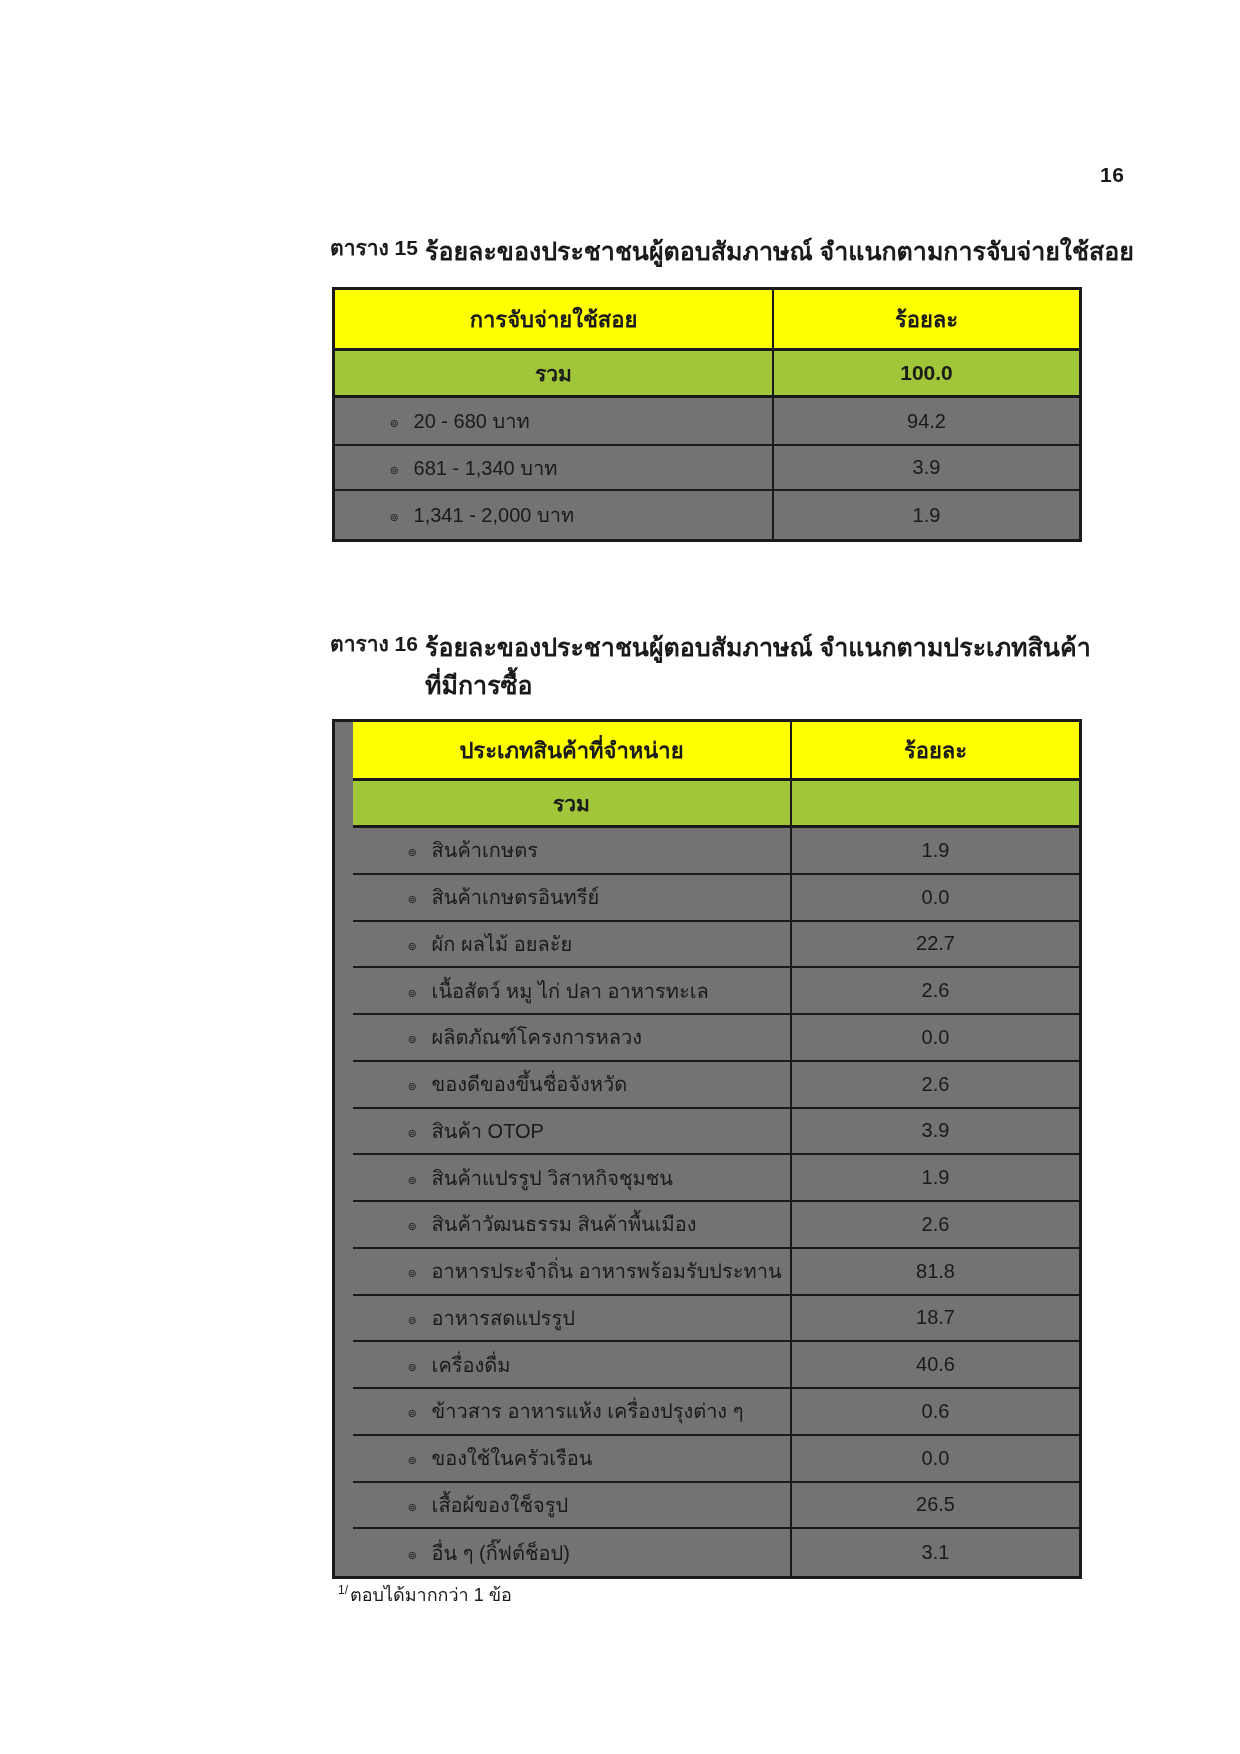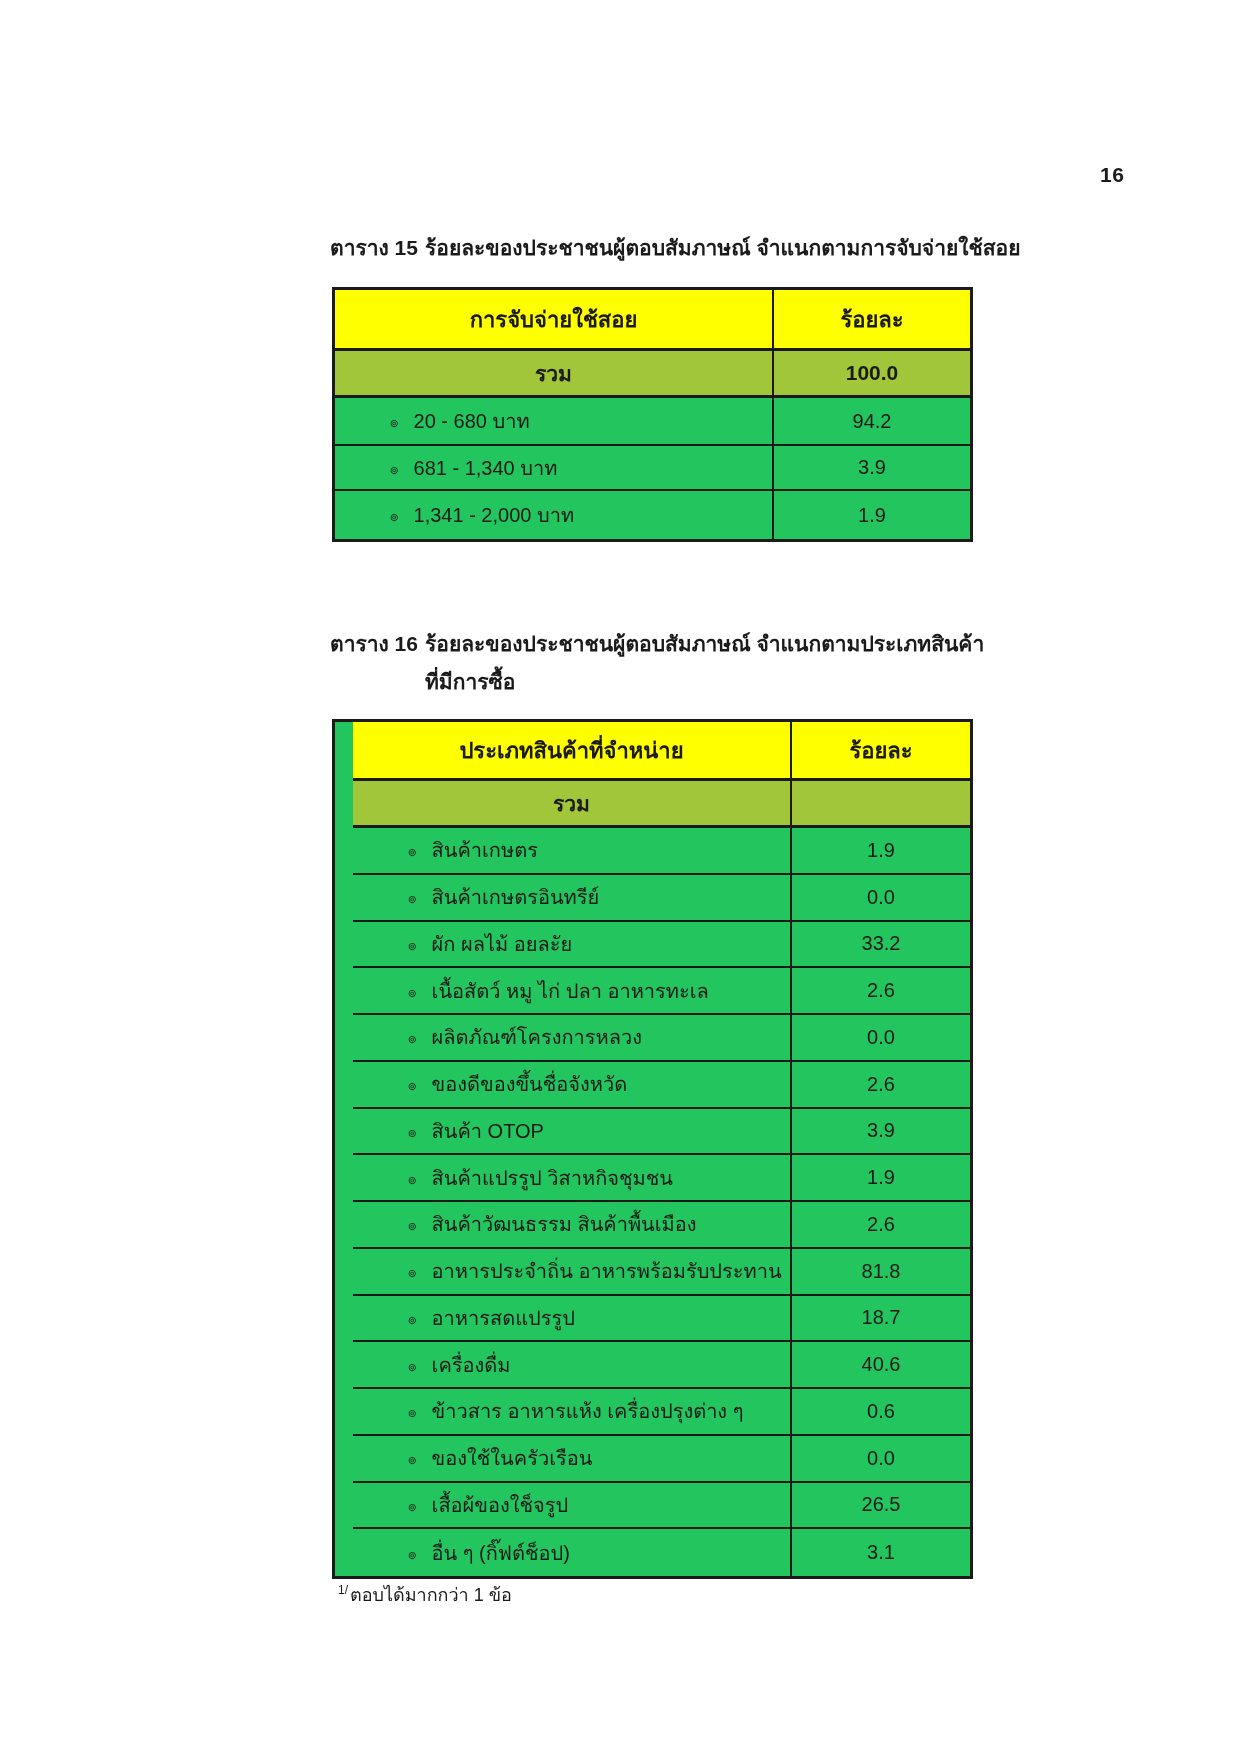--- a/index.html
+++ b/index.html
@@ -7,25 +7,25 @@
     position:relative; width:1240px; height:1754px; margin:0 auto;
     background:#ffffff; overflow:hidden;
     font-family:"Liberation Sans", sans-serif; color:#1a1a1a;
   }
   .pagenum {
     position:absolute; left:1100px; top:163px;
     font-size:21px; font-weight:600; letter-spacing:0.5px;
   }
   .doc-title { position:absolute; left:0; top:0; width:100%; height:40px; }
   .t-label { position:absolute; left:330px; font-size:21px; font-weight:700; white-space:nowrap; }
-  .t-text  { position:absolute; left:425px; font-size:21px; font-weight:700; white-space:nowrap; }
+  .t-text  { position:absolute; left:425px; font-size:25px; font-weight:700; white-space:nowrap; }
 
   .tbl {
-    position:absolute; left:332px; width:641px;
-    border:3px solid var(--border); box-sizing:border-box; background:#22c55e;
+    position:absolute; left:332px; width:750px;
+    border:3px solid var(--border); box-sizing:border-box; background:#737373;
   }
   .row { display:flex; box-sizing:border-box; border-bottom:2px solid var(--border); }
   .row:last-child { border-bottom:none; }
   .cell { box-sizing:border-box; display:flex; align-items:center; }
   .c1 { width:439px; border-right:2px solid var(--border); }
   .c2 { flex:1; justify-content:center; }
   .center { justify-content:center; }
 
   .hdr   { background:var(--header-bg); font-weight:700; font-size:22px; border-bottom-width:3px; }
   .total { background:var(--total-bg);  font-weight:700; font-size:21px; border-bottom-width:3px;text-align:right; }
@@ -124,21 +124,21 @@
           <span class="bullet">๏</span>
           <span>สินค้าเกษตรอินทรีย์</span>
         </div>
       <div class="cell c2">0.0</div>
     </div>
     <div class="row data">
       <div class="cell c1">
           <span class="bullet">๏</span>
           <span>ผัก ผลไม้ อยละัย</span>
         </div>
-      <div class="cell c2">33.2</div>
+      <div class="cell c2">22.7</div>
     </div>
     <div class="row data">
       <div class="cell c1">
           <span class="bullet">๏</span>
           <span>เนื้อสัตว์ หมู ไก่ ปลา อาหารทะเล</span>
         </div>
       <div class="cell c2">2.6</div>
     </div>
     <div class="row data">
       <div class="cell c1">

